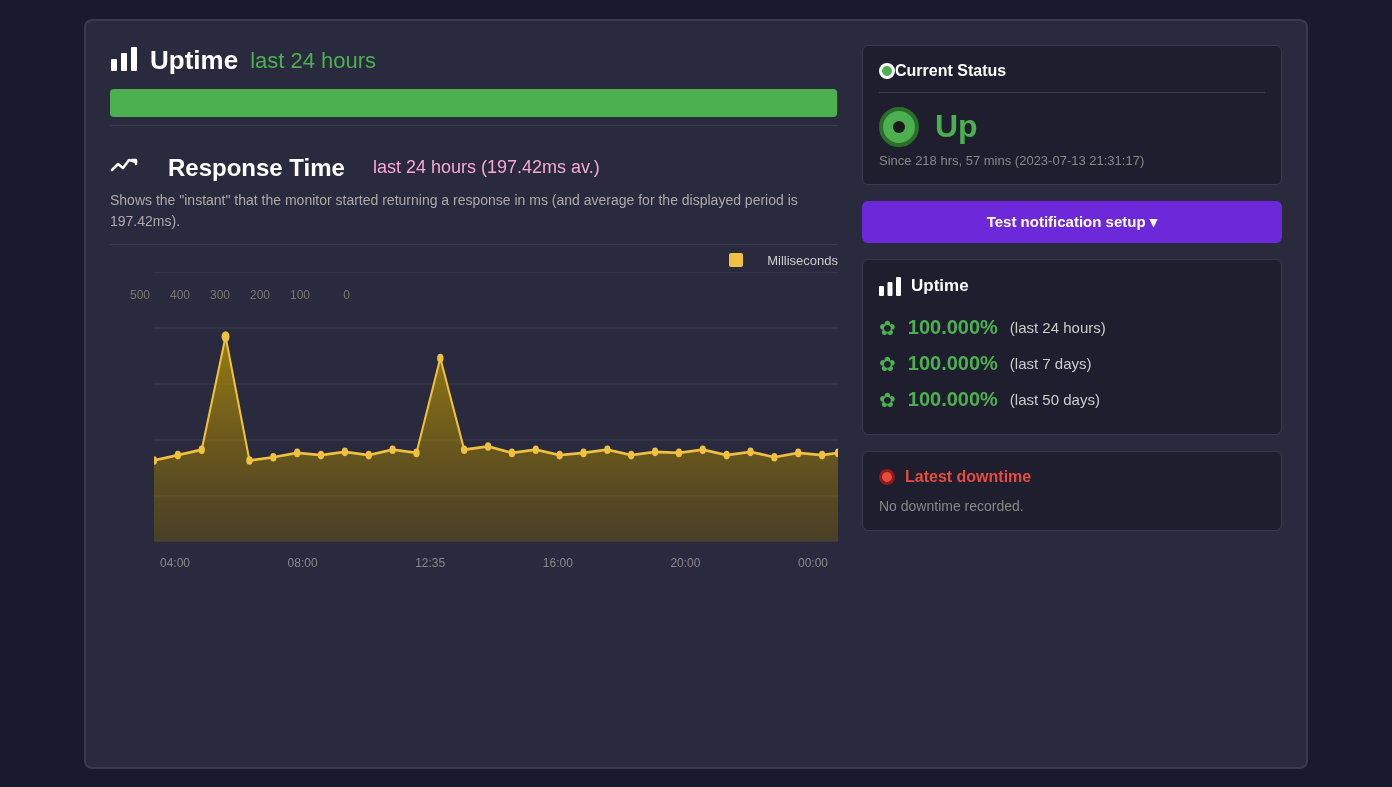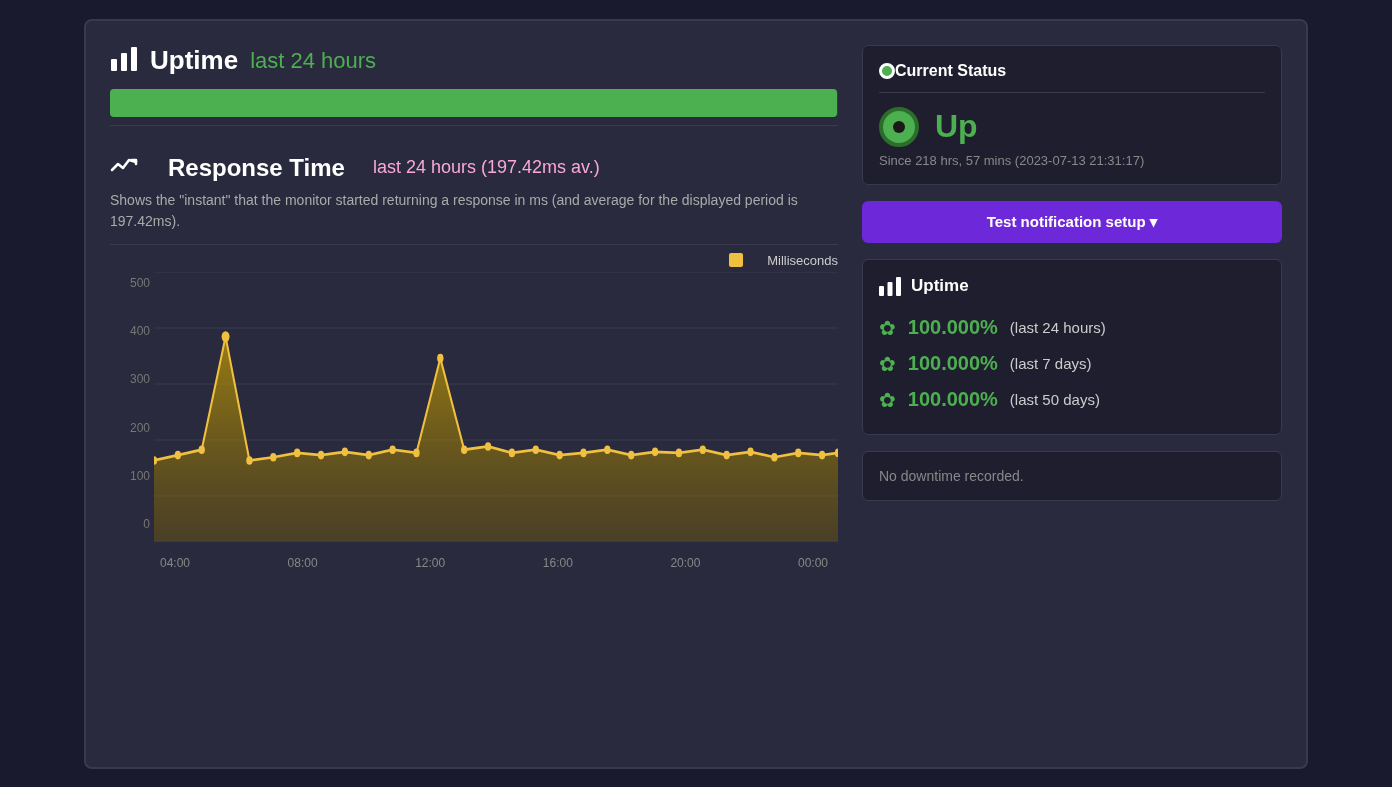--- a/index.html
+++ b/index.html
@@ -276,24 +276,24 @@
     }
     .downtime-text {
       font-size: 14px;
       color: #888888;
     }
 
     
     .y-labels {
       position: absolute;
       left: 0;
-      top: 0;
+      top: 12px;
       height: 100%;
       display: flex;
-      flex-direction: column;
+      flex-direction: row;
       justify-content: space-between;
       padding: 4px 0 20px 0;
     }
     .y-label {
       font-size: 12px;
       color: #777777;
       text-align: right;
       width: 40px;
     }
   </style>
@@ -398,21 +398,21 @@
             <circle cx="750" cy="167" r="4" fill="#f0c040"></circle>
             <circle cx="780" cy="172" r="4" fill="#f0c040"></circle>
             <circle cx="810" cy="168" r="4" fill="#f0c040"></circle>
             <circle cx="840" cy="170" r="4" fill="#f0c040"></circle>
             <circle cx="860" cy="168" r="4" fill="#f0c040"></circle>
           </svg>
         </div>
         <div class="x-labels">
           <span>04:00</span>
           <span>08:00</span>
-          <span>12:00</span>
+          <span>12:35</span>
           <span>16:00</span>
           <span>20:00</span>
           <span>00:00</span>
         </div>
       </div>
     </div>
   </div>
 
   <div class="right-panel">
 
@@ -452,16 +452,20 @@
         <span class="uptime-period">(last 7 days)</span>
       </div>
       <div class="uptime-stat-row">
         <span class="star-icon">✿</span>
         <span class="uptime-pct">100.000%</span>
         <span class="uptime-period">(last 50 days)</span>
       </div>
     </div>
 
     <div class="downtime-card">
+      <div class="downtime-header">
+        <div class="red-dot"></div>
+        <span class="downtime-title">Latest downtime</span>
+      </div>
       <p class="downtime-text">No downtime recorded.</p>
     </div>
   </div>
 </div>
 
 </body></html>

